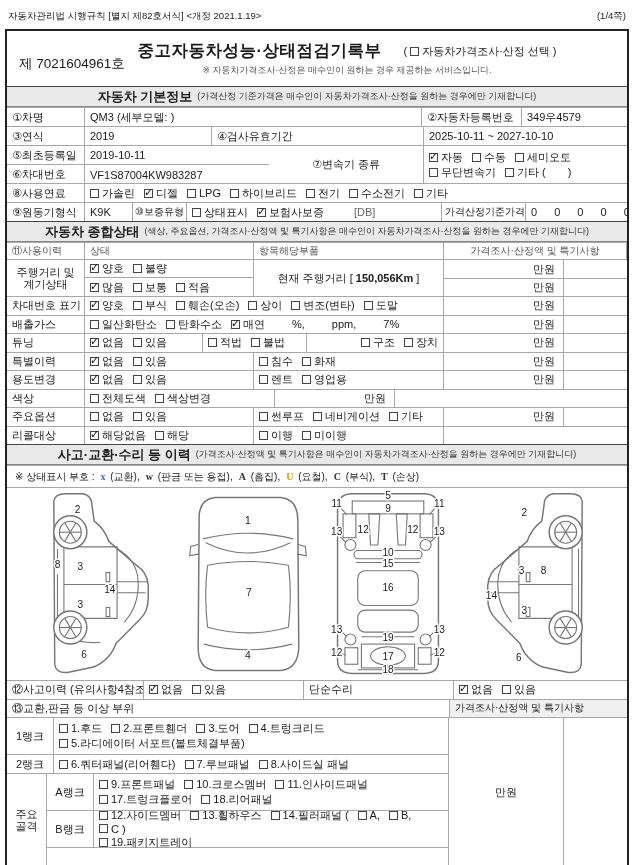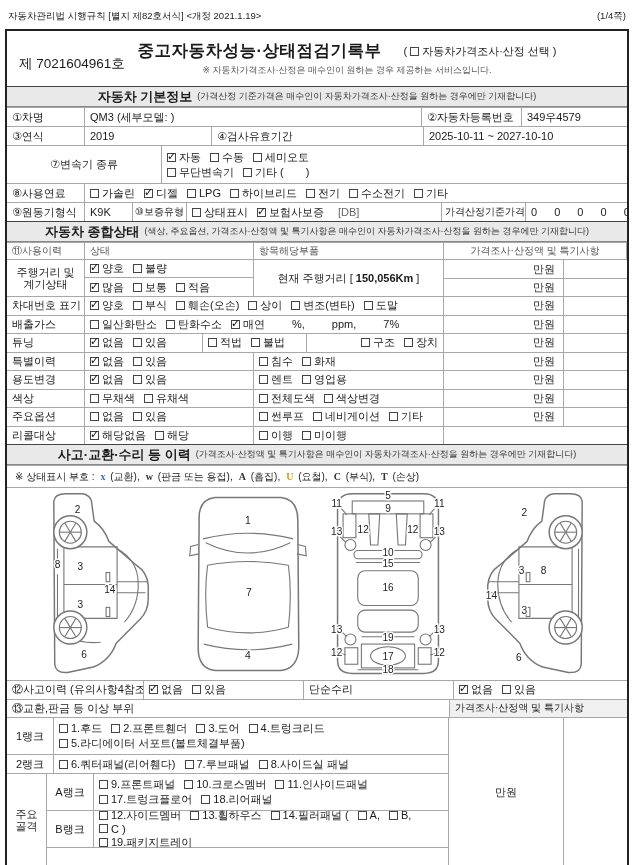--- a/index.html
+++ b/index.html
@@ -96,20 +96,30 @@
     </div>
 
     <div class="tr h19">
       <div class="td" style="width:78px">③연식</div>
       <div class="td" style="width:127px">2019</div>
       <div class="td" style="width:212px">④검사유효기간</div>
       <div class="td f1">2025-10-11 ~ 2027-10-10</div>
     </div>
 
     <div class="tr h38">
+      <div class="col" style="width:262px">
+        <div style="display:flex;height:19px;border-bottom:1px solid #a8a8a8">
+          <div class="td" style="width:78px;height:18px">⑤최초등록일</div>
+          <div class="td f1" style="height:18px">2019-10-11</div>
+        </div>
+        <div style="display:flex;height:19px">
+          <div class="td" style="width:78px;height:19px">⑥차대번호</div>
+          <div class="td f1" style="height:19px">VF1S87004KW983287</div>
+        </div>
+      </div>
       <div class="td c" style="width:155px">⑦변속기 종류</div>
       <div class="col f1" style="justify-content:center;padding:0 5px">
         <div><span class="ck">
               <span class="box9 on"></span>
               <span class="cl">자동</span>
             </span><span class="ck">
               <span class="box9"></span>
               <span class="cl">수동</span>
             </span><span class="ck">
               <span class="box9"></span>
@@ -164,21 +174,21 @@
       <div class="td" style="width:48px">K9K</div>
       <div class="td small" style="width:54px;padding:0 2px">⑩보증유형</div>
       <div class="td" style="width:255px">
         <span><span class="ck">
               <span class="box9"></span>
               <span class="cl">상태표시</span>
             </span><span class="ck">
               <span class="box9 on"></span>
               <span class="cl">보험사보증</span>
             </span></span>
-        <span style="color:#666;margin-left:14px">[DB]</span>
+        <span style="color:#666;margin-left:30px">[DB]</span>
       </div>
       <div class="td small" style="width:84px;padding:0 3px">가격산정기준가격</div>
       <div class="td f1">
         <span style="letter-spacing:7px">0 0 0 0 0</span>
 
       </div>
     </div>
 
     <div class="sec">
       <span class="t">자동차 종합상태</span>
@@ -371,30 +381,20 @@
             <span class="box9"></span>
             <span class="cl">영업용</span>
           </span>
         </div>
       <div class="td price">만원</div>
       <div class="td extra"></div>
     </div>
 
     <div class="tr h18">
       <div class="td" style="width:78px">색상</div>
-      <div class="td" style="width:169px">
-          <span class="ck">
-            <span class="box9"></span>
-            <span class="cl">무채색</span>
-          </span>
-          <span class="ck">
-            <span class="box9"></span>
-            <span class="cl">유채색</span>
-          </span>
-        </div>
       <div class="td" style="width:190px">
           <span class="ck">
             <span class="box9"></span>
             <span class="cl">전체도색</span>
           </span>
           <span class="ck">
             <span class="box9"></span>
             <span class="cl">색상변경</span>
           </span>
         </div>

